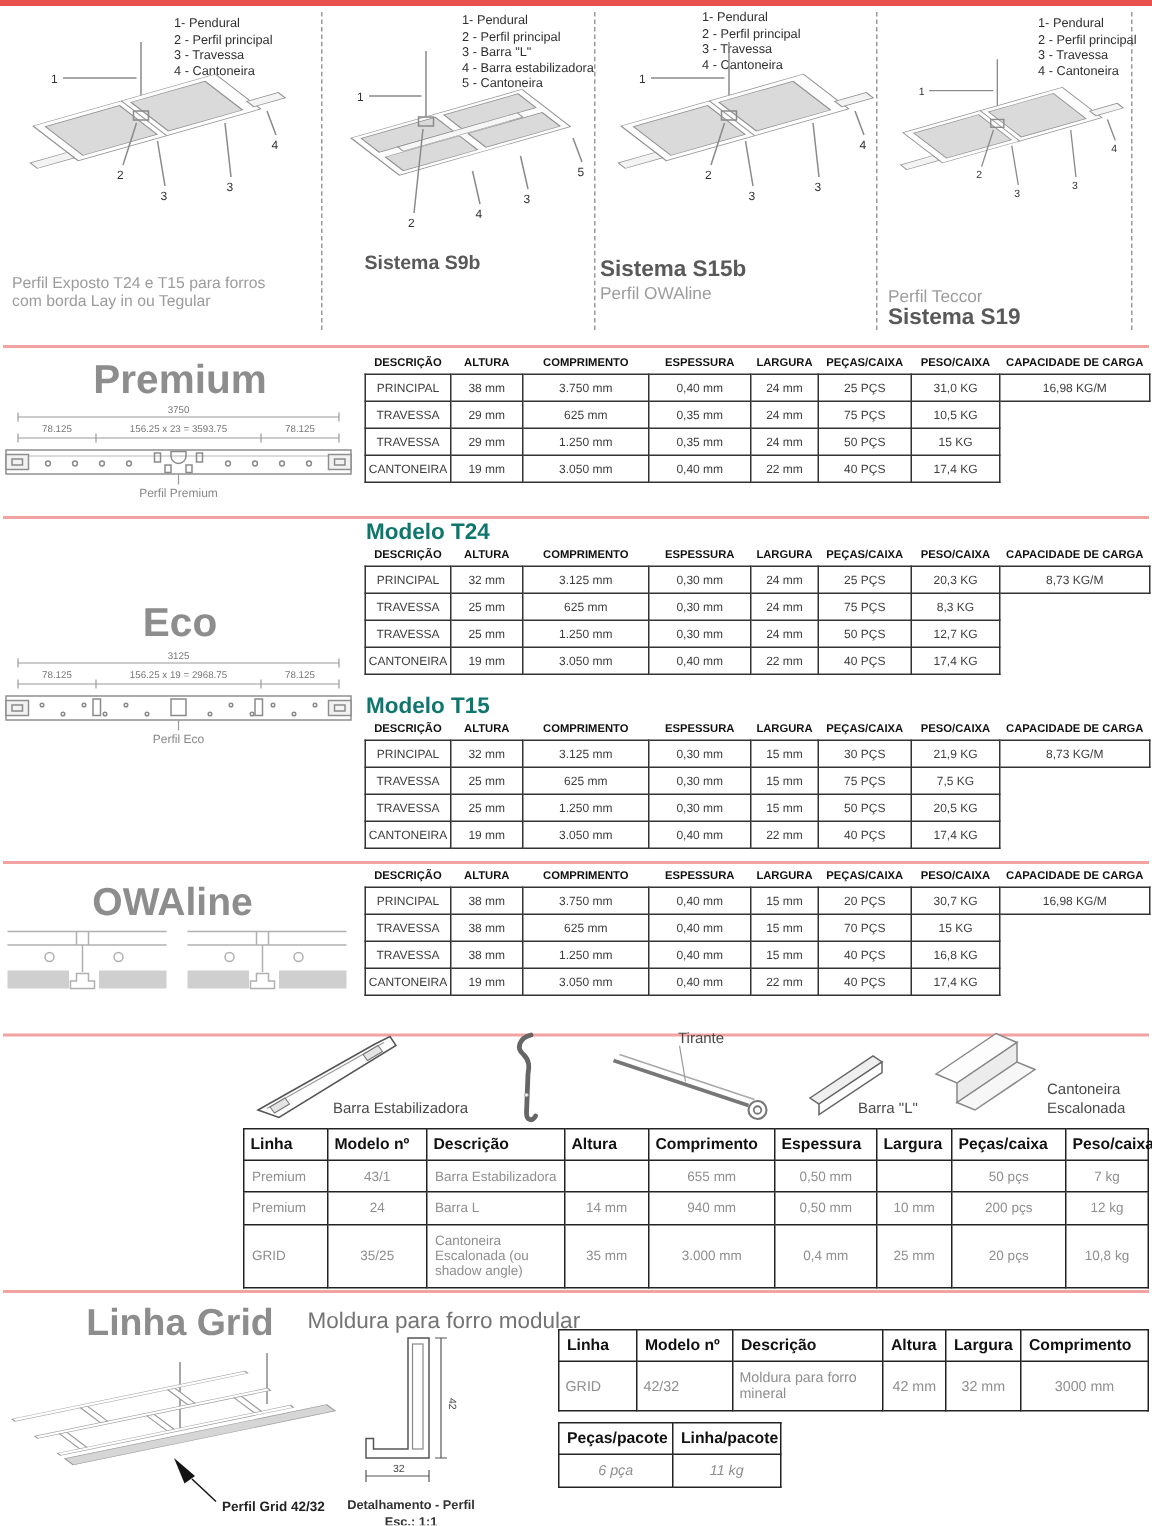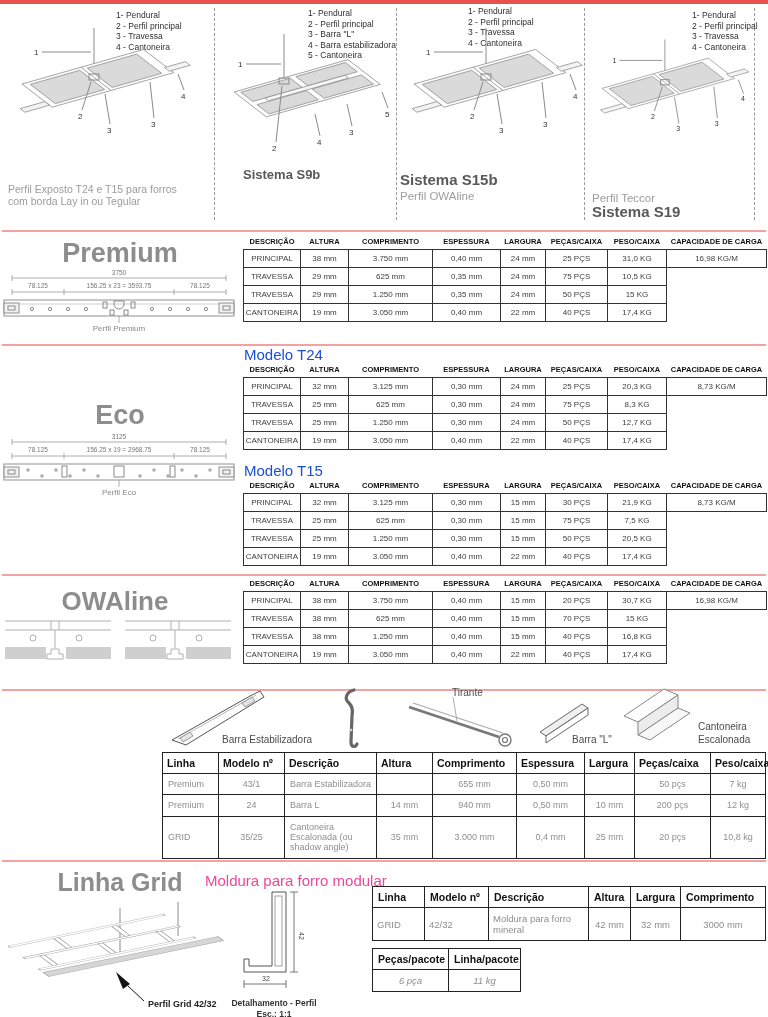--- a/index.html
+++ b/index.html
@@ -12,21 +12,21 @@
   .divider{height:2px;background:#f2a3a1;left:2px;width:764px;}
 
   
   .dash-sep{border-left:1px dashed #9a9a9a;width:0;height:212px;top:8px;}
   .legend{font-size:8.5px;color:#2f2f2f;line-height:10.5px;}
   .sys-title{font-weight:bold;color:#595959;line-height:1.08;}
   .sys-sub{color:#9c9c9c;line-height:1.12;}
 
   
   .sec-title{font-weight:bold;color:#8d8d8d;text-align:center;}
-  .model-title{font-weight:normal;color:#1d4ed8;font-size:15px;}
+  .model-title{font-weight:bold;color:#0f766e;font-size:15px;}
   .acc-title{font-weight:bold;color:#b0716f;font-size:25px;}
 
   
   table.spec{border-collapse:collapse;table-layout:fixed;width:523px;}
   .spec th{border:none;font-size:7.5px;font-weight:bold;color:#111;padding:1px 0 3px;text-align:center;}
   .spec td{border:1px solid #333;font-size:8px;color:#3d3d3d;text-align:center;height:17px;padding:0;}
   .spec td:last-child:empty{border-top:none;border-right:none;border-bottom:none;border-left:none;}
 
   
   table.acc{border-collapse:collapse;table-layout:fixed;width:603px;background:#fff;}
@@ -683,21 +683,21 @@
           <td>25 mm</td>
           <td>20 pçs</td>
           <td>10,8 kg</td>
         </tr>
       </tbody>
   </table>
 
   <div class="abs divider" style="top:860px;"></div>
 
   <div class="abs sec-title" style="left:45px;top:868px;width:150px;font-size:25px;">Linha Grid</div>
-  <div class="abs" style="left:205px;top:872px;font-size:15px;color:#ec4899;">Moldura para forro modular</div>
+  <div class="abs" style="left:205px;top:872px;font-size:15px;color:#737373;">Moldura para forro modular</div>
 
   <svg class="abs" style="left:2px;top:898px;" width="228" height="116" viewBox="0 0 228 116">
     <line x1="118" y1="10" x2="118" y2="56" class="ln"></line>
     <line x1="176" y1="4" x2="176" y2="38" class="ln"></line>
     <g transform="translate(6,48) matrix(0.97,-0.20,0.40,0.30,0,0)" stroke="#999" stroke-width="1" fill="#ffffff">
       <rect x="0" y="0" width="160" height="5"></rect>
       <rect x="0" y="38" width="160" height="5"></rect>
       <rect x="0" y="76" width="160" height="5"></rect>
       <rect x="45" y="5" width="5" height="33"></rect>
       <rect x="105" y="5" width="5" height="33"></rect>

